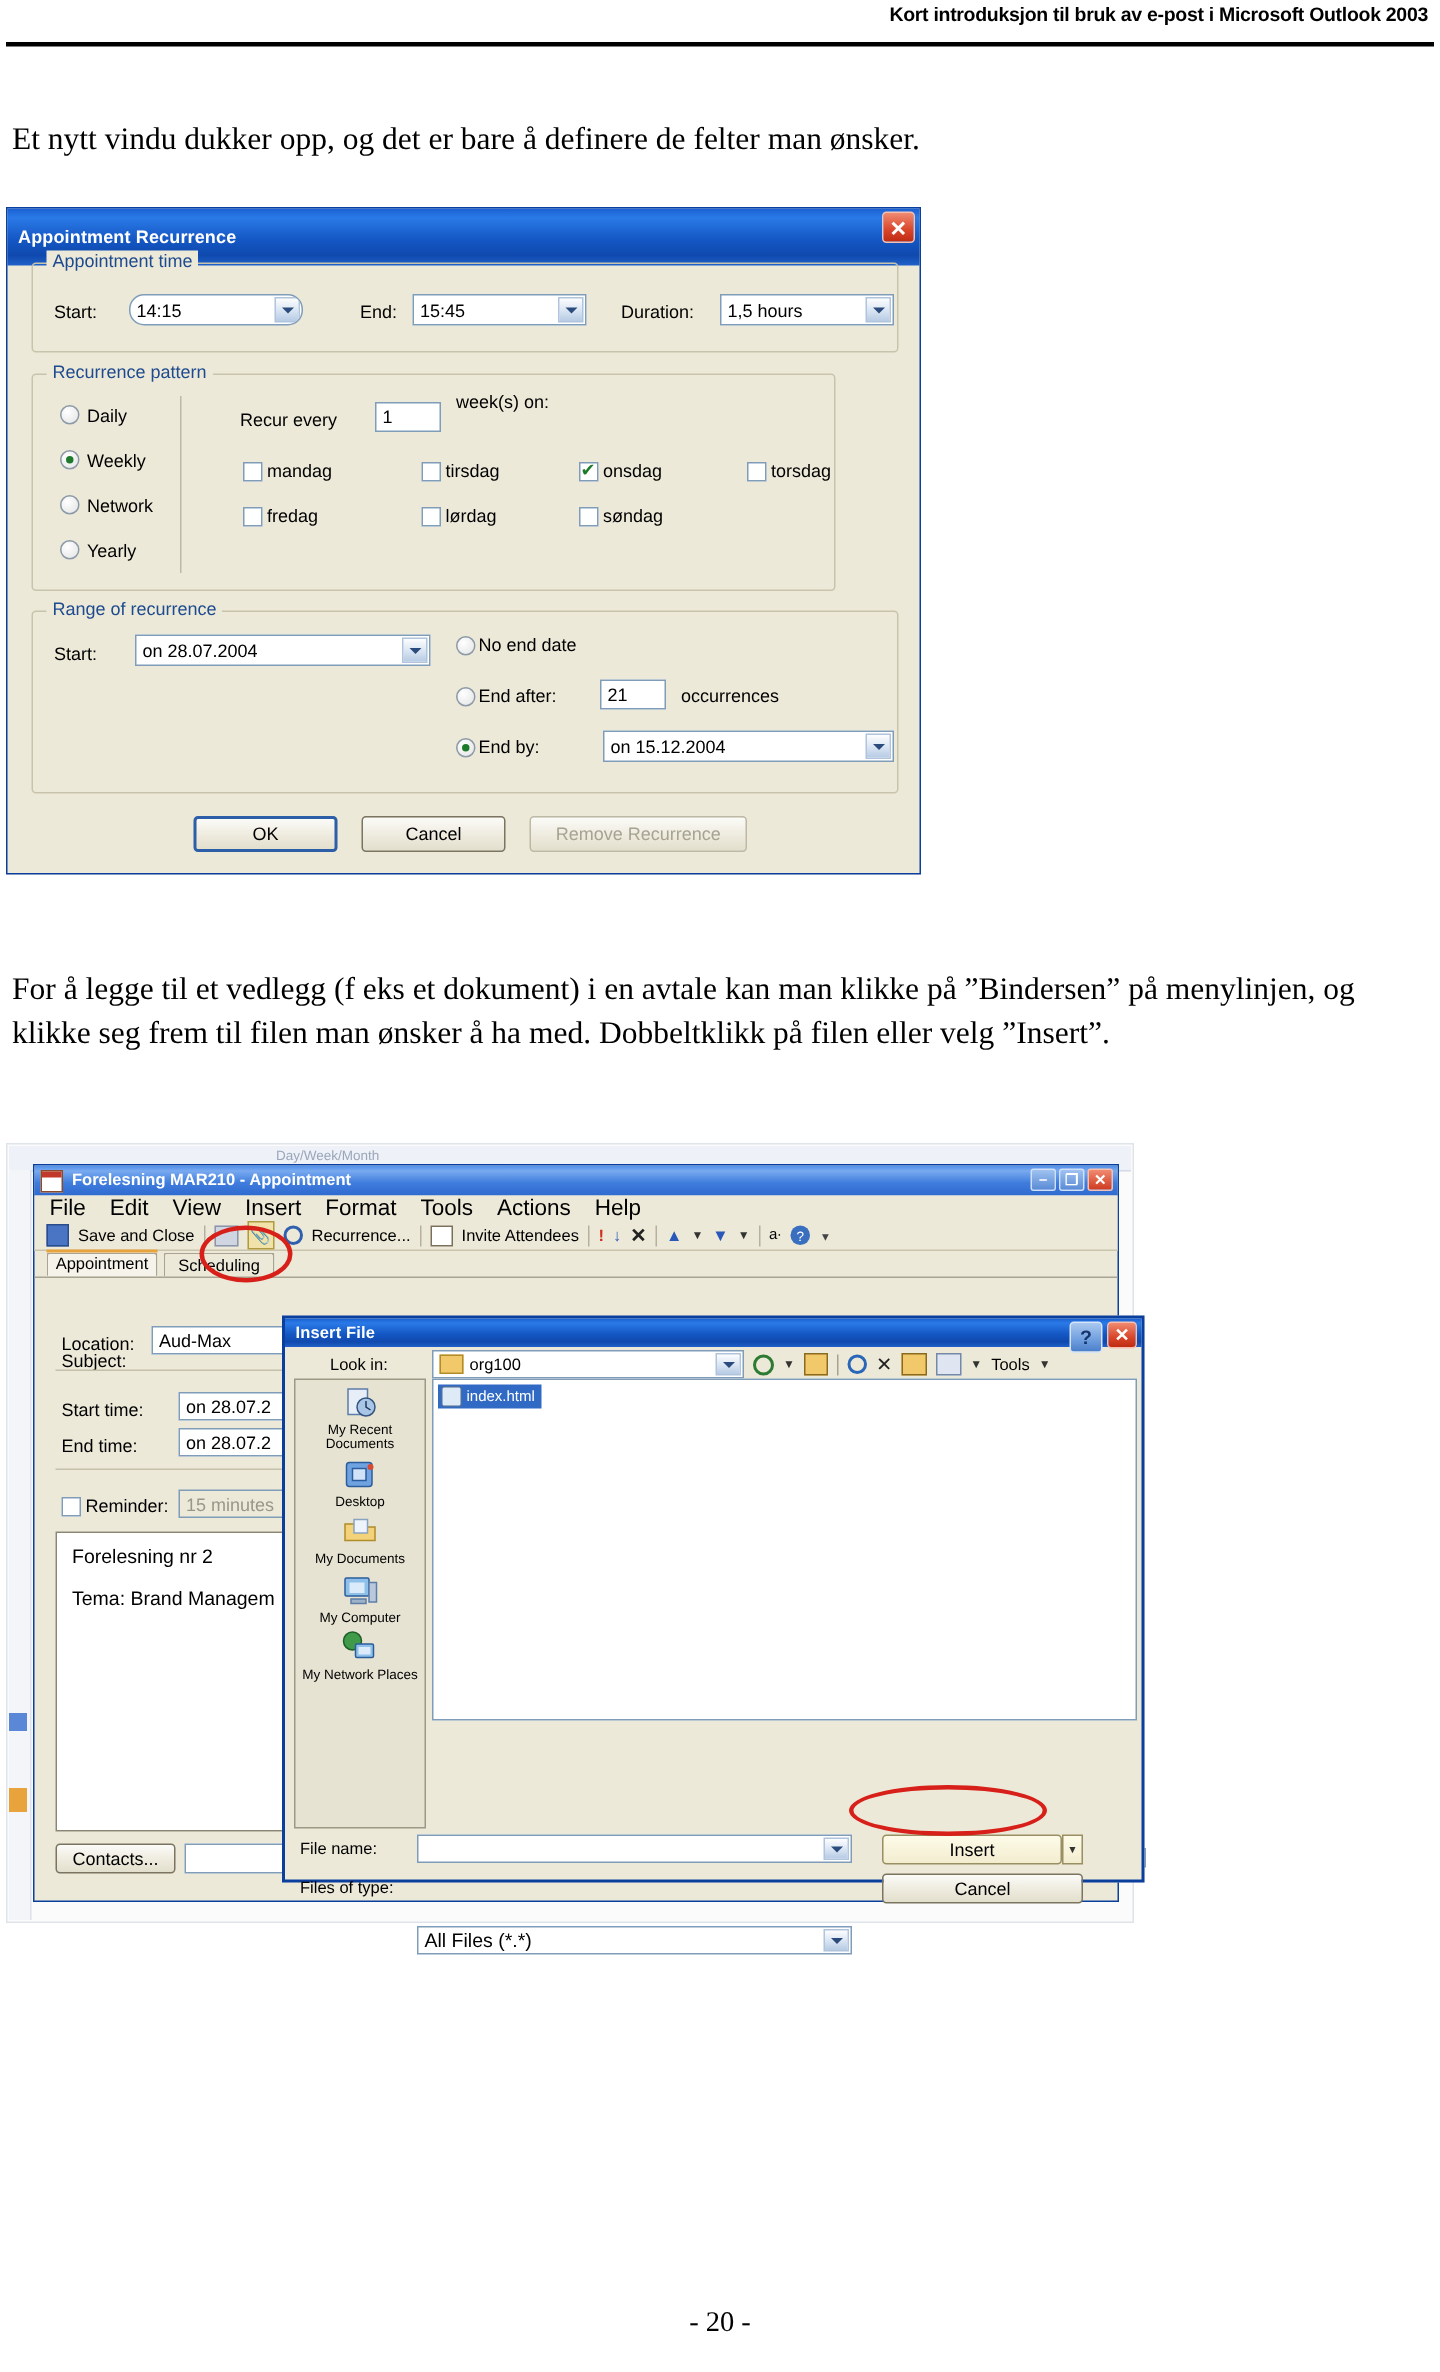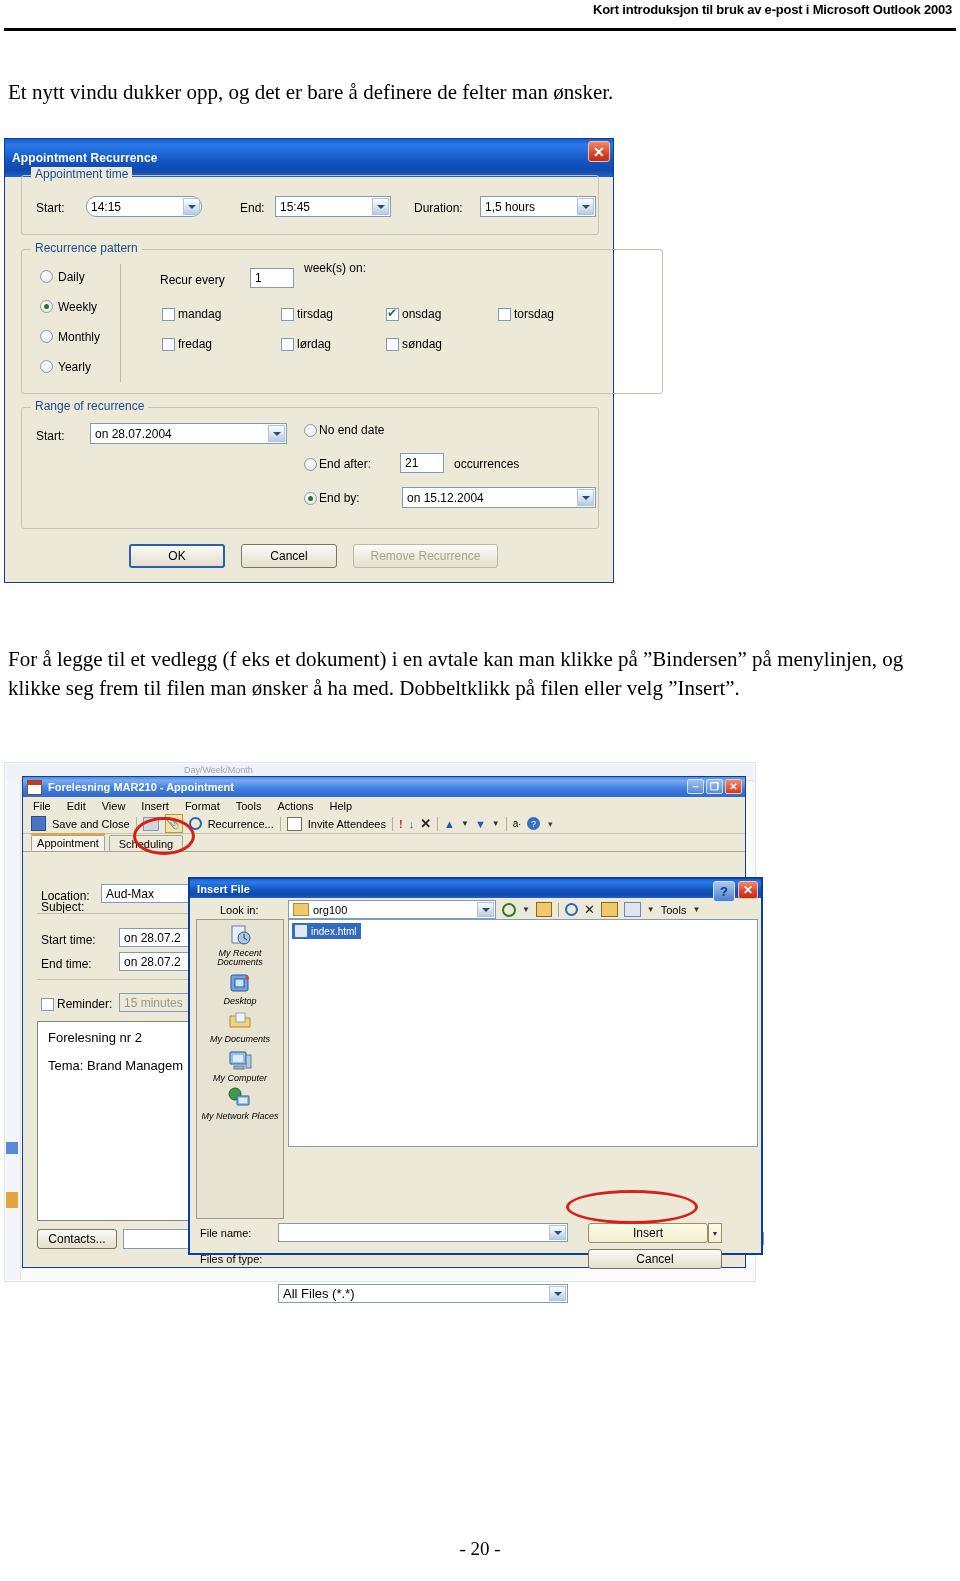--- a/index.html
+++ b/index.html
@@ -177,21 +177,21 @@
   .winbtn {
     position:absolute; top:2px; width:17px; height:15px; border-radius:2px;
     display:flex; align-items:center; justify-content:center;
     font-size:10px; color:#fff; font-weight:bold; box-sizing:border-box;
   }
   .winbtn.min { right:41px; background:linear-gradient(to bottom,#9fc2ef,#5a8bd6); border:1px solid #cfe0f7; }
   .winbtn.max { right:22px; background:linear-gradient(to bottom,#9fc2ef,#5a8bd6); border:1px solid #cfe0f7; }
   .winbtn.cls { right:3px; background:linear-gradient(to bottom,#f08a70,#cf3b20); border:1px solid #f5c0b2; }
 
   .omenu { position:absolute; left:0; top:20px; height:17px; width:100%;
-    background:#ece9d8; display:flex; align-items:center; font-size:11px;
+    background:#ece9d8; display:flex; align-items:center; font-size:15px;
     padding-left:10px; gap:16px; box-sizing:border-box; }
   .otoolbar { position:absolute; left:0; top:37px; height:20px; width:100%;
     background:#ece9d8; display:flex; align-items:center; font-size:11px;
     padding-left:8px; gap:6px; box-sizing:border-box;
     border-bottom:1px solid #c9c4ac;}
   .tbsep { width:1px; height:14px; background:#b6b0a0; }
 
   .otab {
     position:absolute; height:16px; box-sizing:border-box;
     border:1px solid #a8a392; border-bottom:none;
@@ -202,21 +202,21 @@
   .otab.active { background:#f6f4ea; border-bottom:1px solid #f6f4ea; }
   .tabline { position:absolute; height:2px; background:#e8a33d; }
 
   
   #ifile { position:absolute; left:165px; top:100px; width:575px; height:378px;
     background:#ece9d8; border:2px solid #0b3f9e; box-sizing:border-box; }
   #ifile .xptitle { height:19px; font-size:11px; }
   .placesbar {
     position:absolute; left:6px; top:40px; width:88px; height:300px;
     background:#e6e3d2; border:1px solid #9d9985; box-sizing:border-box;
-    display:flex; flex-direction:column; align-items:center; padding-top:4px;font-style:italic;
+    display:flex; flex-direction:column; align-items:center; padding-top:4px;
   }
   .placeitem { width:100%; text-align:center; font-size:9px; color:#000;
     margin-bottom:4px; line-height:1.05; }
   .placeicon { width:26px; height:24px; margin:0 auto 1px; display:block; }
 
   .filelist {
     position:absolute; left:98px; top:40px; width:470px; height:228px;
     background:#fff; border:1px solid #7f9db9; box-sizing:border-box;
   }
   .fileitem { position:absolute; left:3px; top:3px;
@@ -258,33 +258,33 @@
       <span>15:45</span>
       <span class="arrow"></span>
     </div>
     <span class="lbl" style="left:392px; top:25px;">Duration:</span>
     <div class="combo" style="left:458px; top:20px; width:116px; height:21px;">
       <span>1,5 hours</span>
       <span class="arrow"></span>
     </div>
   </div>
 
-  <div class="groupbox" style="left:16px; top:110px; width:642px; height:145px;">
+  <div class="groupbox" style="left:16px; top:110px; width:536px; height:145px;">
     <span class="grouplabel">Recurrence pattern</span>
 
     <div style="position:absolute; left:98px; top:14px; width:1px; height:118px; background:#bdb9a6;"></div>
 
     <span class="radio" style="left:18px; top:20px;"></span>
     <span class="lbl" style="left:36px; top:20px;">Daily</span>
 
     <span class="radio on" style="left:18px; top:50px;"></span>
     <span class="lbl" style="left:36px; top:50px;">Weekly</span>
 
     <span class="radio" style="left:18px; top:80px;"></span>
-    <span class="lbl" style="left:36px; top:80px;">Monthly</span>
+    <span class="lbl" style="left:36px; top:80px;">Network</span>
 
     <span class="radio" style="left:18px; top:110px;"></span>
     <span class="lbl" style="left:36px; top:110px;">Yearly</span>
 
     <span class="lbl" style="left:138px; top:23px;">Recur every</span>
     <div class="tfield" style="left:228px; top:18px; width:44px; height:20px;">
       <span>1</span>
     </div>
     <span class="lbl" style="left:282px; top:11px;">week(s) on:</span>
 

